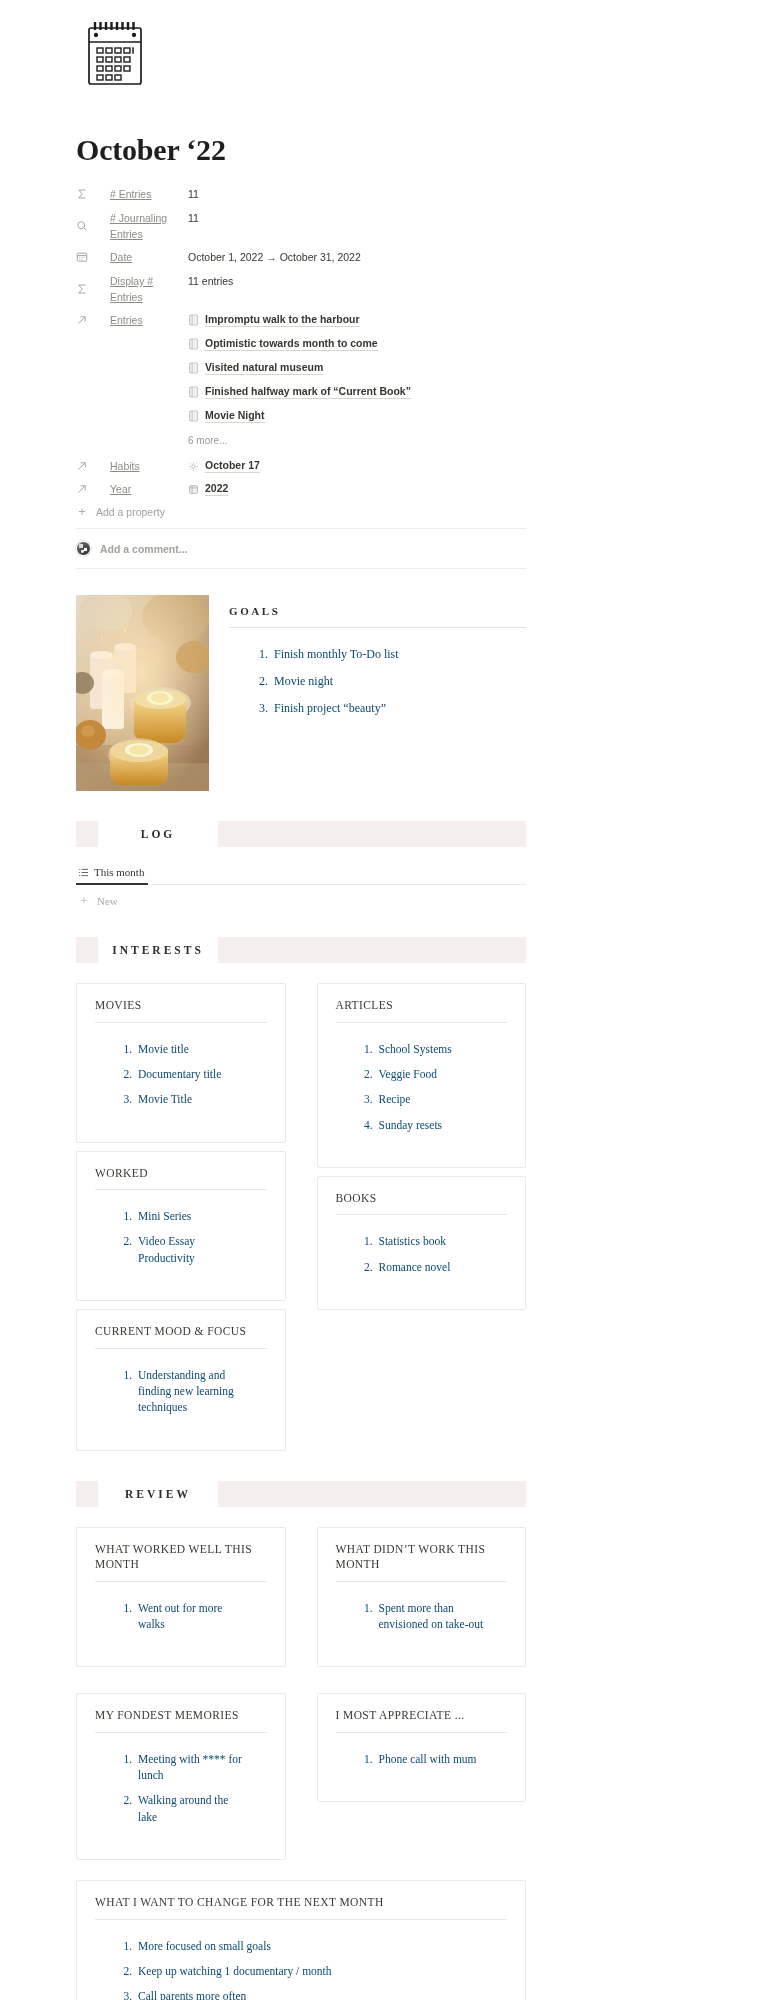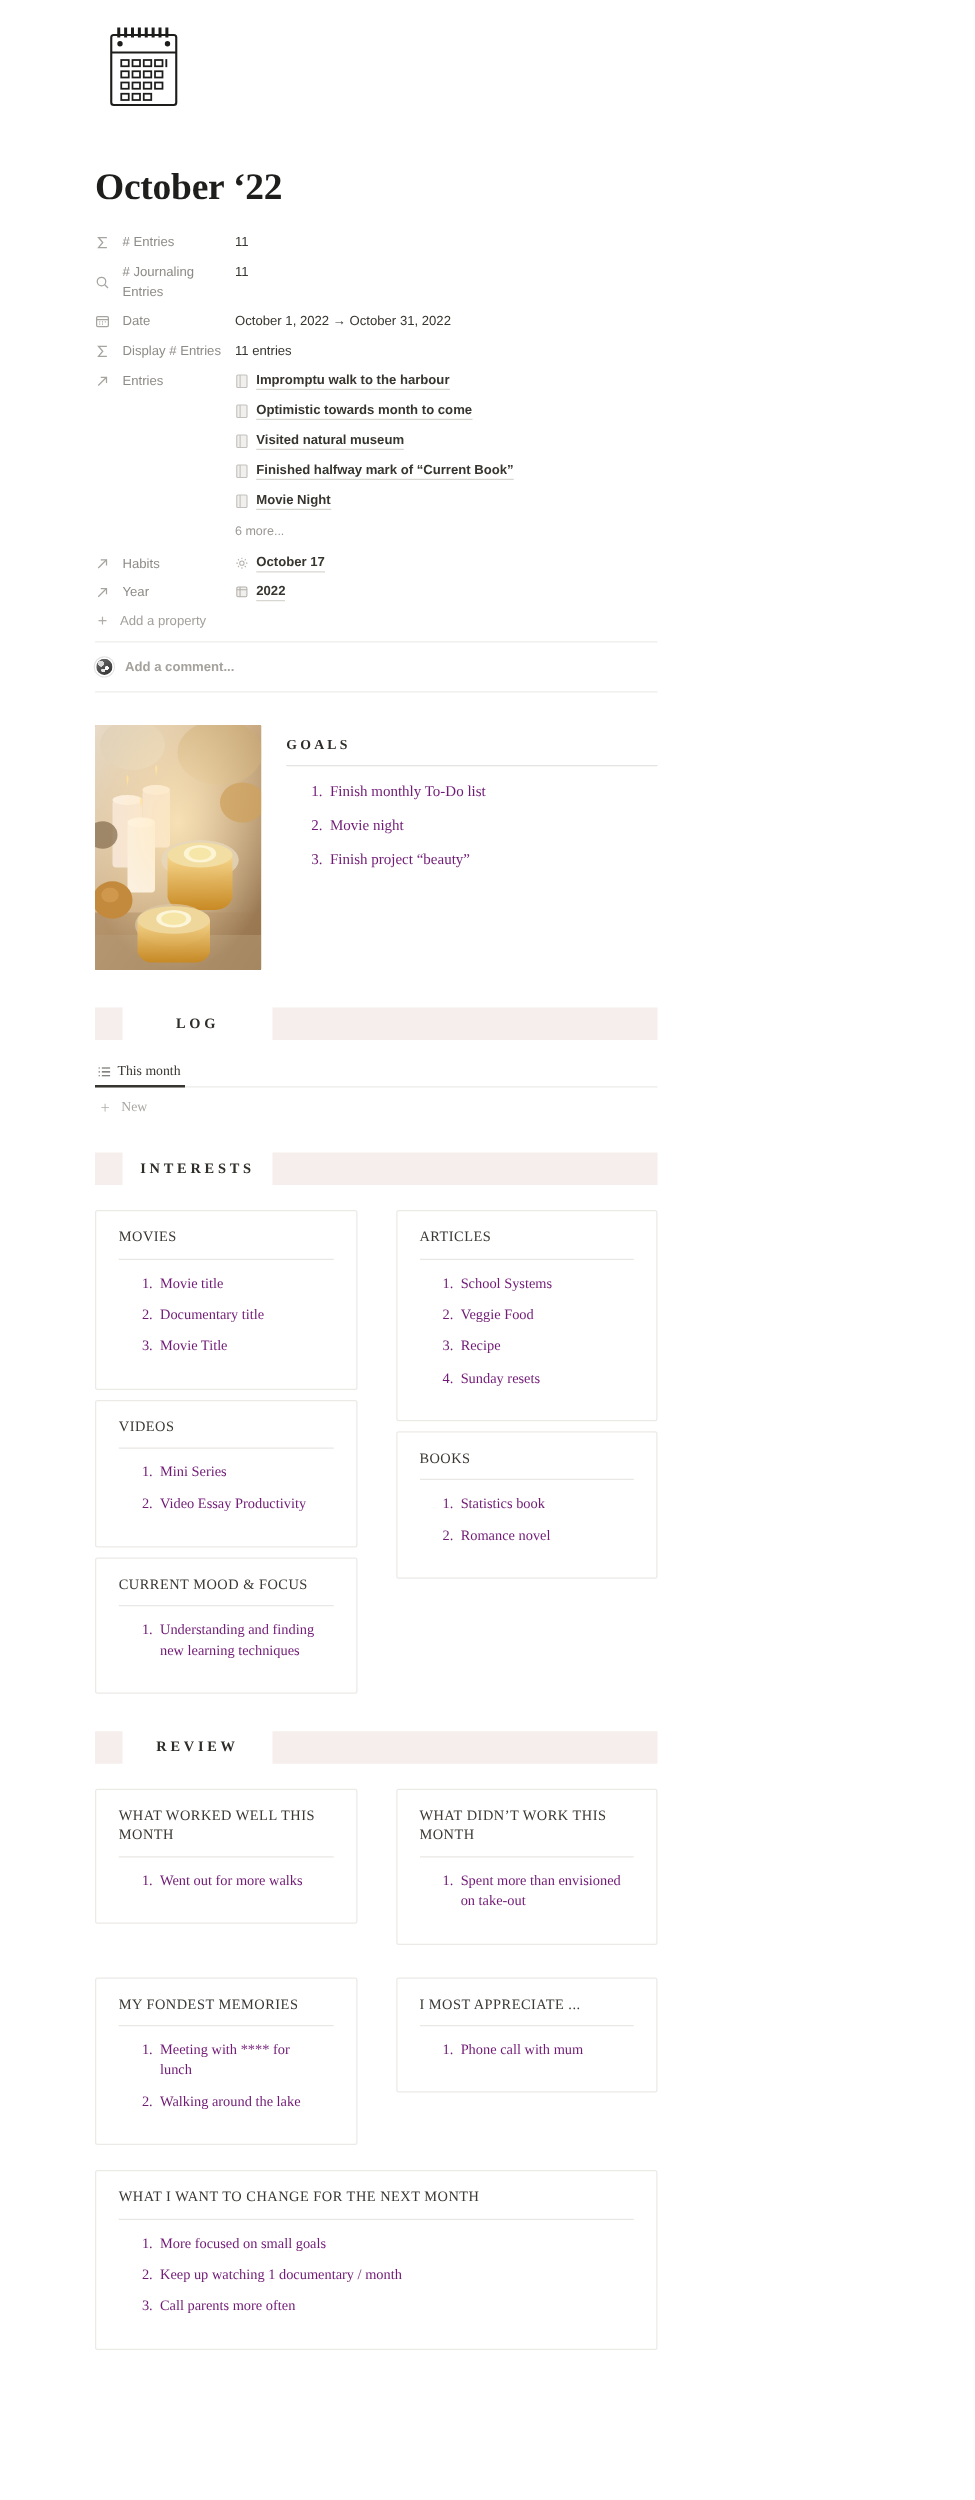--- a/index.html
+++ b/index.html
@@ -51,25 +51,26 @@
     display: flex;
     align-items: flex-start;
     min-height: 22px;
     padding: 3px 0;
   }
   .prop-label {
     width: 112px;
     flex: 0 0 112px;
     display: flex;
     align-items: center;
-    gap: 10px;
+    gap: 22px;
     color: #8d8b86;
     font-size: 10.5px;
     line-height: 16px;
     padding-top: 1px;
+    text-decoration: underline;
   }
   .prop-icon {
     width: 12px; height: 12px;
     flex: 0 0 12px;
     display: inline-flex;
     align-items: center;
     justify-content: center;
     color: #a6a49f;
   }
   .prop-icon svg { display:block; }
@@ -194,22 +195,22 @@
     font-weight: 700;
     letter-spacing: 2.6px;
     color: #2f2d29;
     text-transform: uppercase;
     padding-bottom: 10px;
   }
   .rule { height: 1px; background: #e6e4e1; margin-bottom: 12px; }
   ol.styled {
     font-family: "Liberation Serif", serif;
     font-size: 12px;
-    color: #701a75;
-    margin: 8px;
+    color: #0c4a6e;
+    margin: 18px;
     padding-left: 24px;
     line-height: 1.42;
   }
   ol.styled li { margin-bottom: 10px; padding-left: 3px; }
   ol.styled li:last-child { margin-bottom: 0; }
 
   
   .banner {
     display: flex;
     align-items: stretch;
@@ -633,21 +634,21 @@
           <ol class="styled">
             <li>Movie title</li>
             <li>Documentary title</li>
             <li>Movie Title</li>
           </ol>
         </div>
 
         <div class="spacer-sm"></div>
 
         <div class="card">
-          <div class="card-title">VIDEOS</div>
+          <div class="card-title">WORKED</div>
           <div class="card-rule"></div>
           <ol class="styled">
             <li>Mini Series</li>
             <li>Video Essay Productivity</li>
           </ol>
         </div>
 
         <div class="spacer-sm"></div>
 
         <div class="card">

